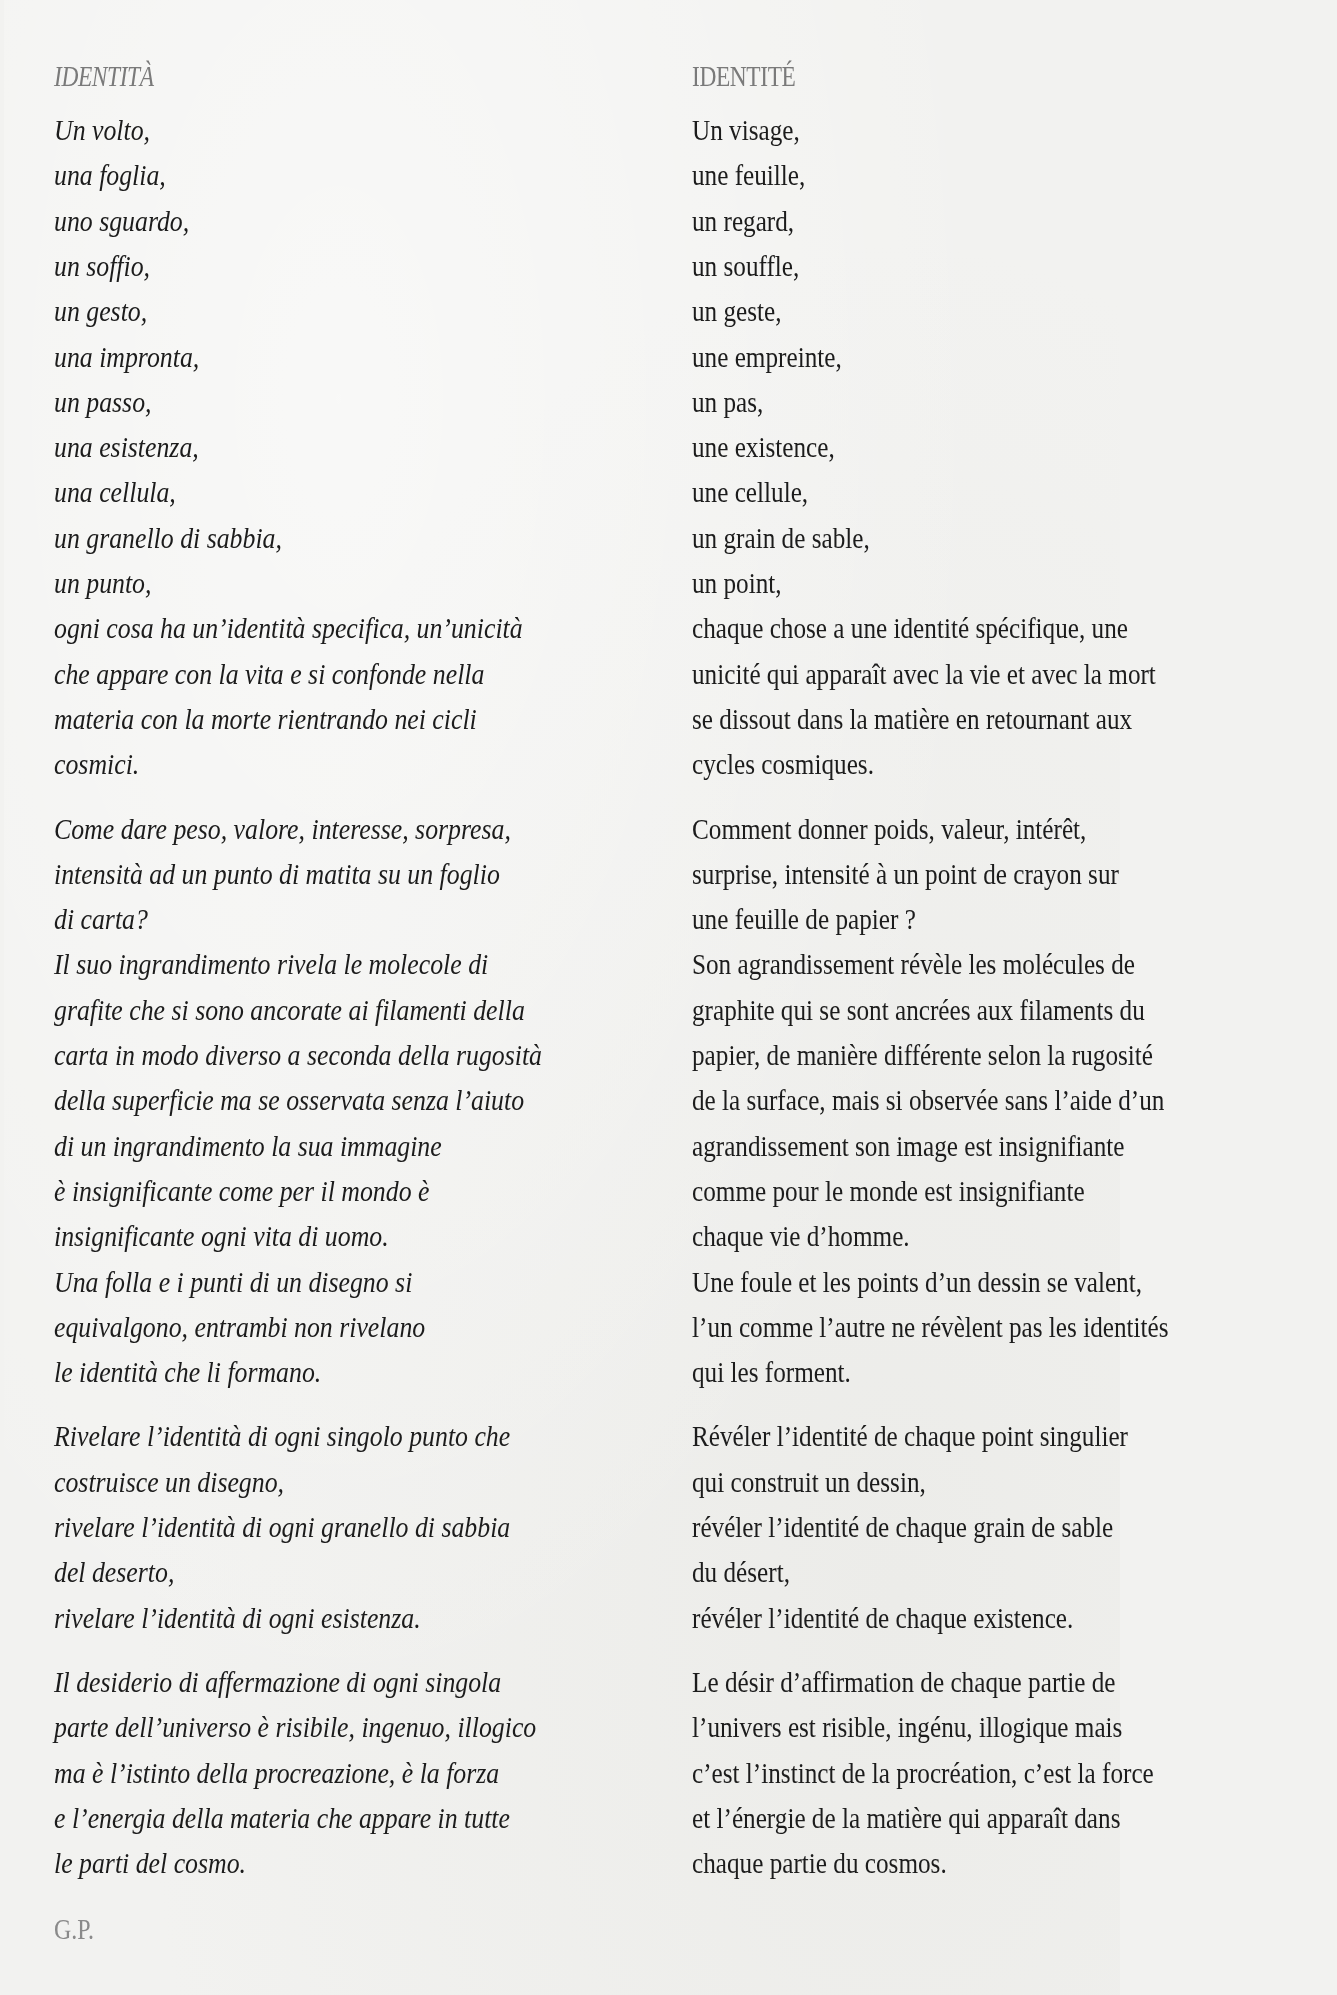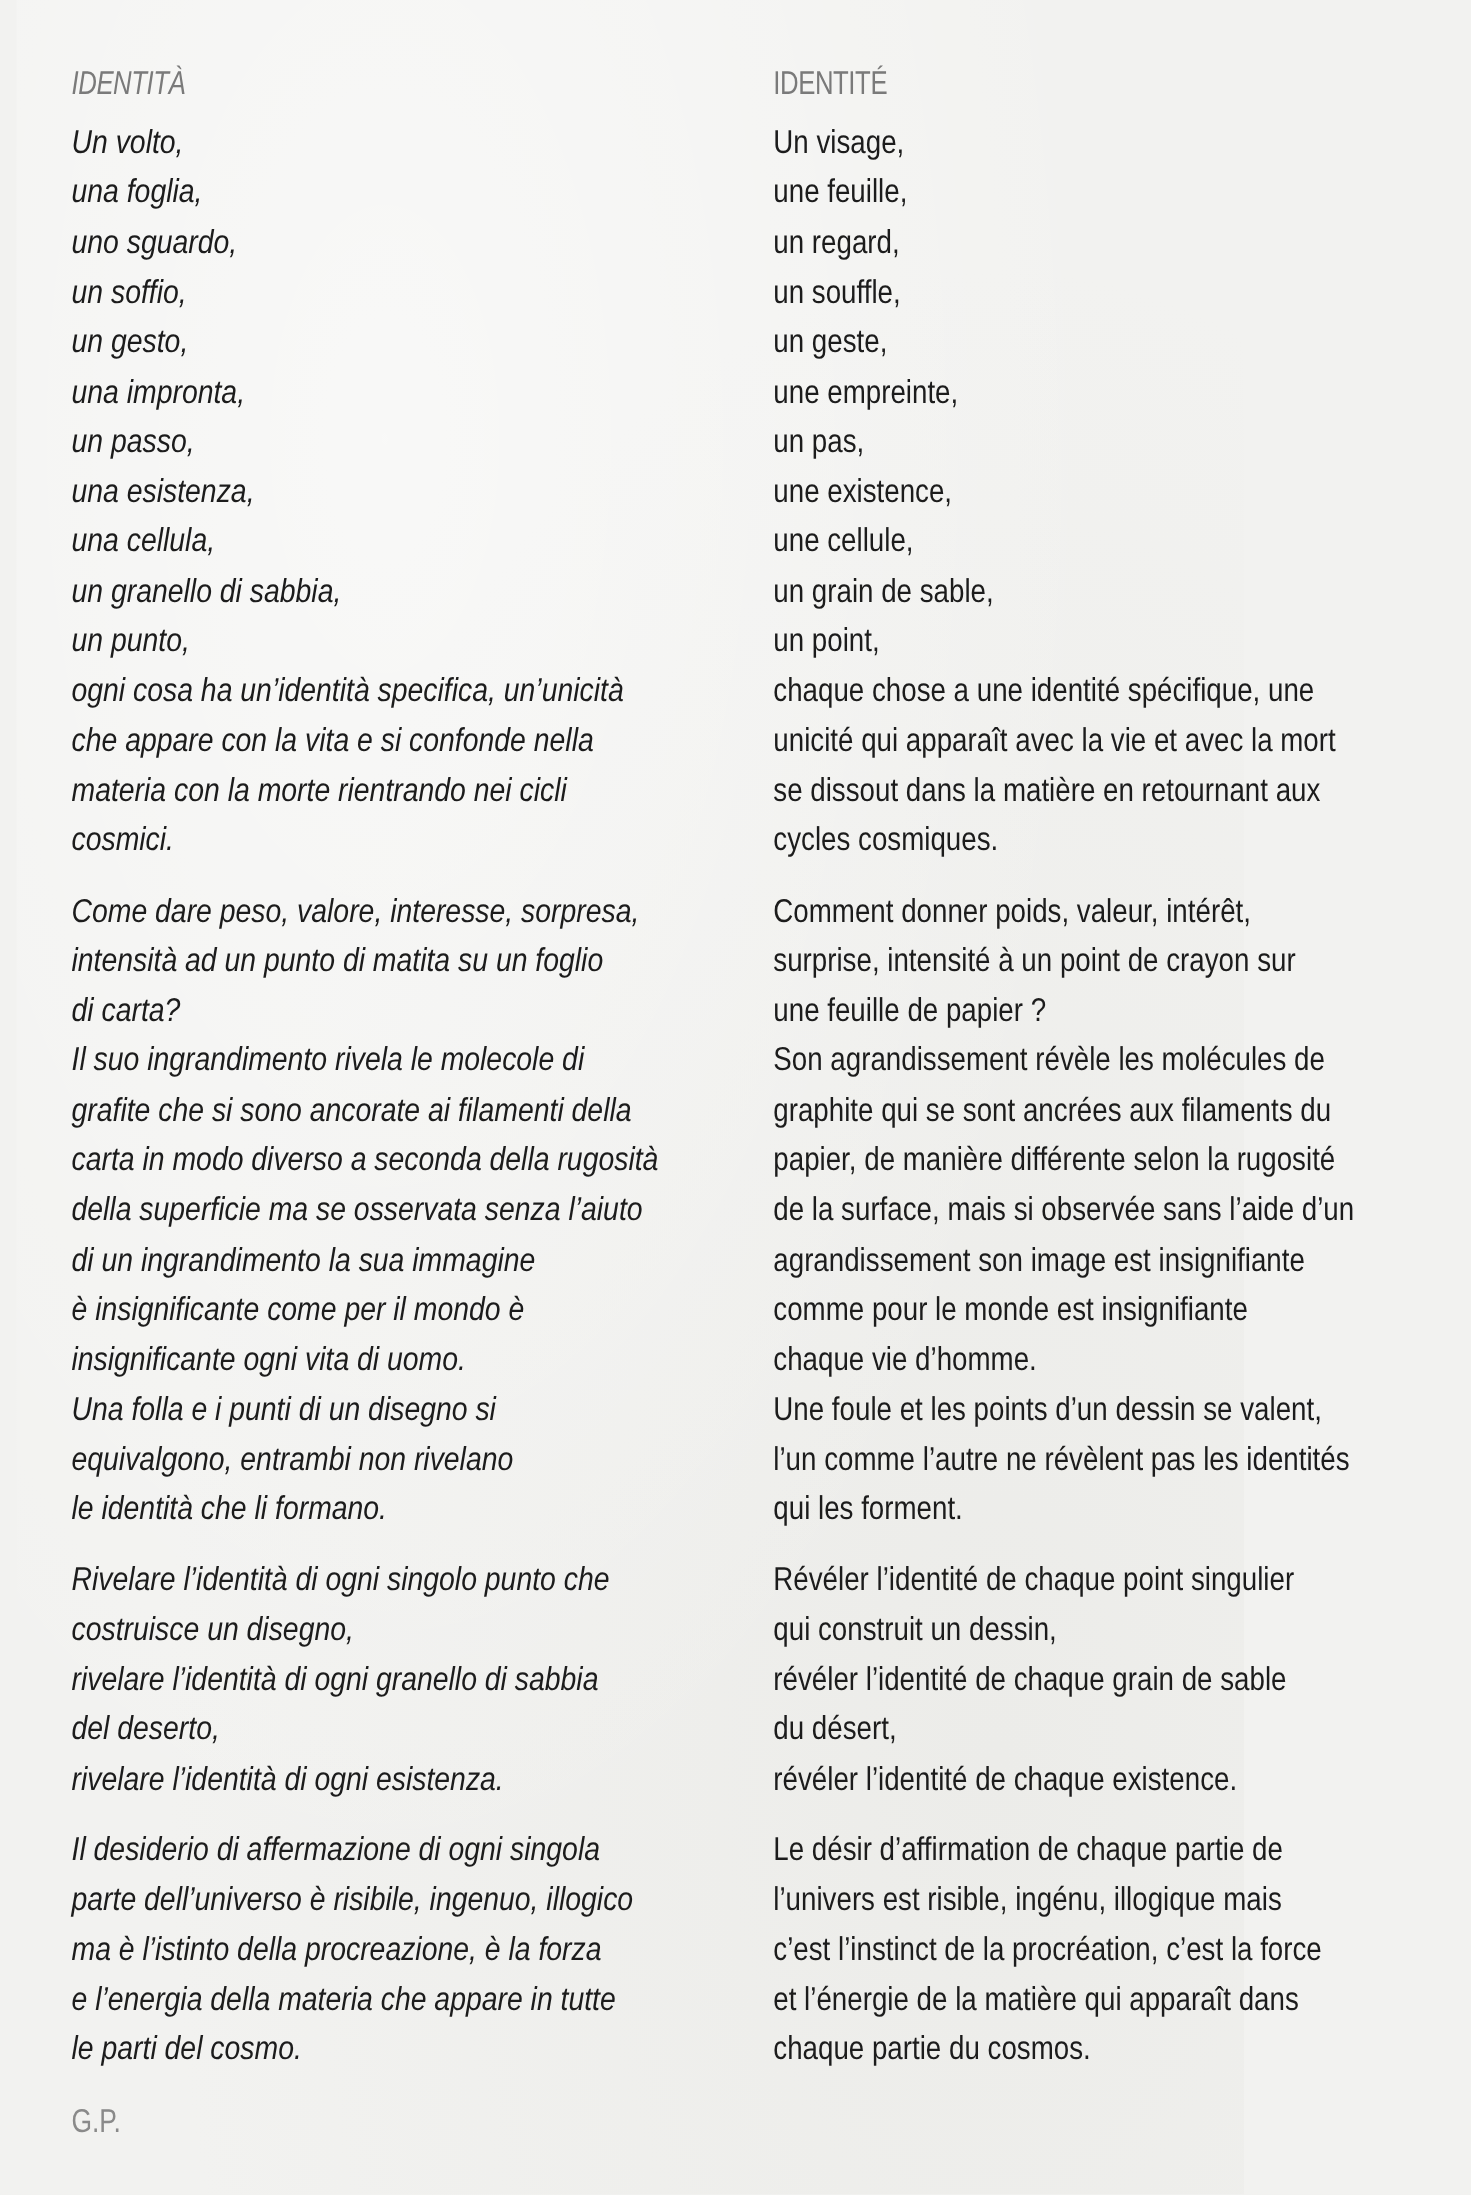--- a/index.html
+++ b/index.html
@@ -4,25 +4,26 @@
 <style>
   html, body { margin: 0; padding: 0; }
   body {
     width: 1337px; height: 1995px;
     background: #f2f2f0;
     position: relative; overflow: hidden;
     font-family: "Liberation Sans", sans-serif;
     color: #1c1c1c;
   }
   .page {
-    position: absolute; left: 15px; top: 0; width: 1116px; height: 1995px;
+    position: absolute; left: 4px; top: 0; width: 1116px; height: 1995px;
     background:
       radial-gradient(ellipse at 30% 20%, rgba(255,255,255,0.5), rgba(255,255,255,0) 60%),
       radial-gradient(ellipse at 80% 80%, rgba(230,230,226,0.5), rgba(255,255,255,0) 60%),
       #f2f2f0;
+    font-family: Liberation Serif, serif;
   }
   .col { position: absolute; top: 0; width: 640px; height: 1995px; }
   .col.left { left: 50px; }
   .col.right { left: 688px; }
   .title {
     position: absolute; top: 58px; left: 0;
     font-size: 30px; line-height: 36px;
     color: #7a7a7a; font-weight: normal;
     white-space: nowrap;
     transform: scaleX(0.78); transform-origin: left top;

